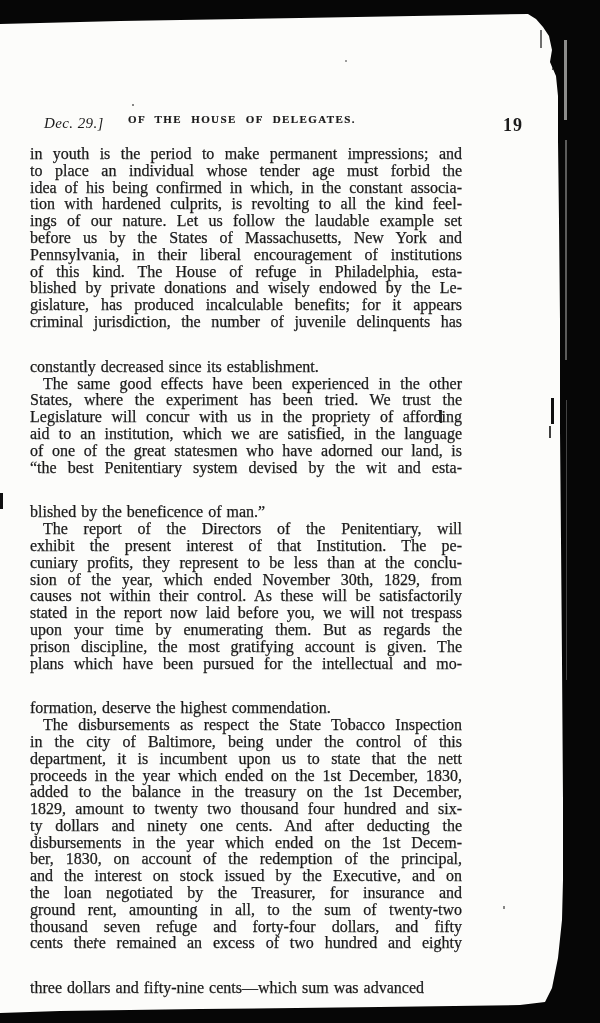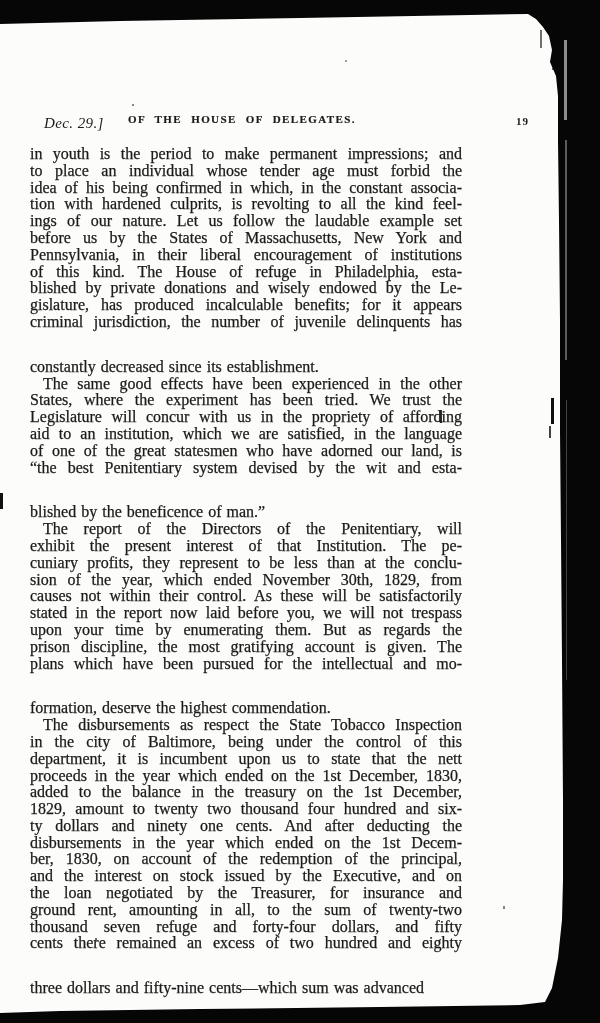--- a/index.html
+++ b/index.html
@@ -20,21 +20,21 @@
       558px 140px,559px 220px,560px 320px,560px 430px,561px 540px,562px 660px,
       563px 800px,563px 880px,562px 920px,558px 958px,552px 988px,545px 1002px,
       520px 1005px,380px 1007px,200px 1009px,60px 1011px,0px 1013px
     );
   }
 
   .running-header{position:absolute;top:113px;left:30px;width:487px;height:24px;color:var(--ink);margin-left:12px;}
   .hdr-date{position:absolute;left:2px;top:2px;font-style:italic;font-size:15px;letter-spacing:.4px;}
   .hdr-title{position:absolute;left:86px;top:0;font-size:11px;font-weight:700;
              letter-spacing:1.4px;word-spacing:5px;-webkit-text-stroke:.2px var(--ink);}
-  .hdr-page{position:absolute;right:0;top:2px;font-size:11px;font-weight:700;letter-spacing:1px;}
+  .hdr-page{position:absolute;right:6px;top:2px;font-size:18px;font-weight:700;letter-spacing:1px;}
 
   .body-text{
     position:absolute;left:30px;top:146px;width:432px;
     font-size:16px;line-height:16.8px;color:var(--ink);
     -webkit-text-stroke:.25px var(--ink);
     word-spacing:1px;
   }
   .line{text-align:justify;text-align-last:justify;white-space:nowrap;}
   .line{white-space:normal;}
   .line.last{text-align-last:left;margin-top:28px;}

